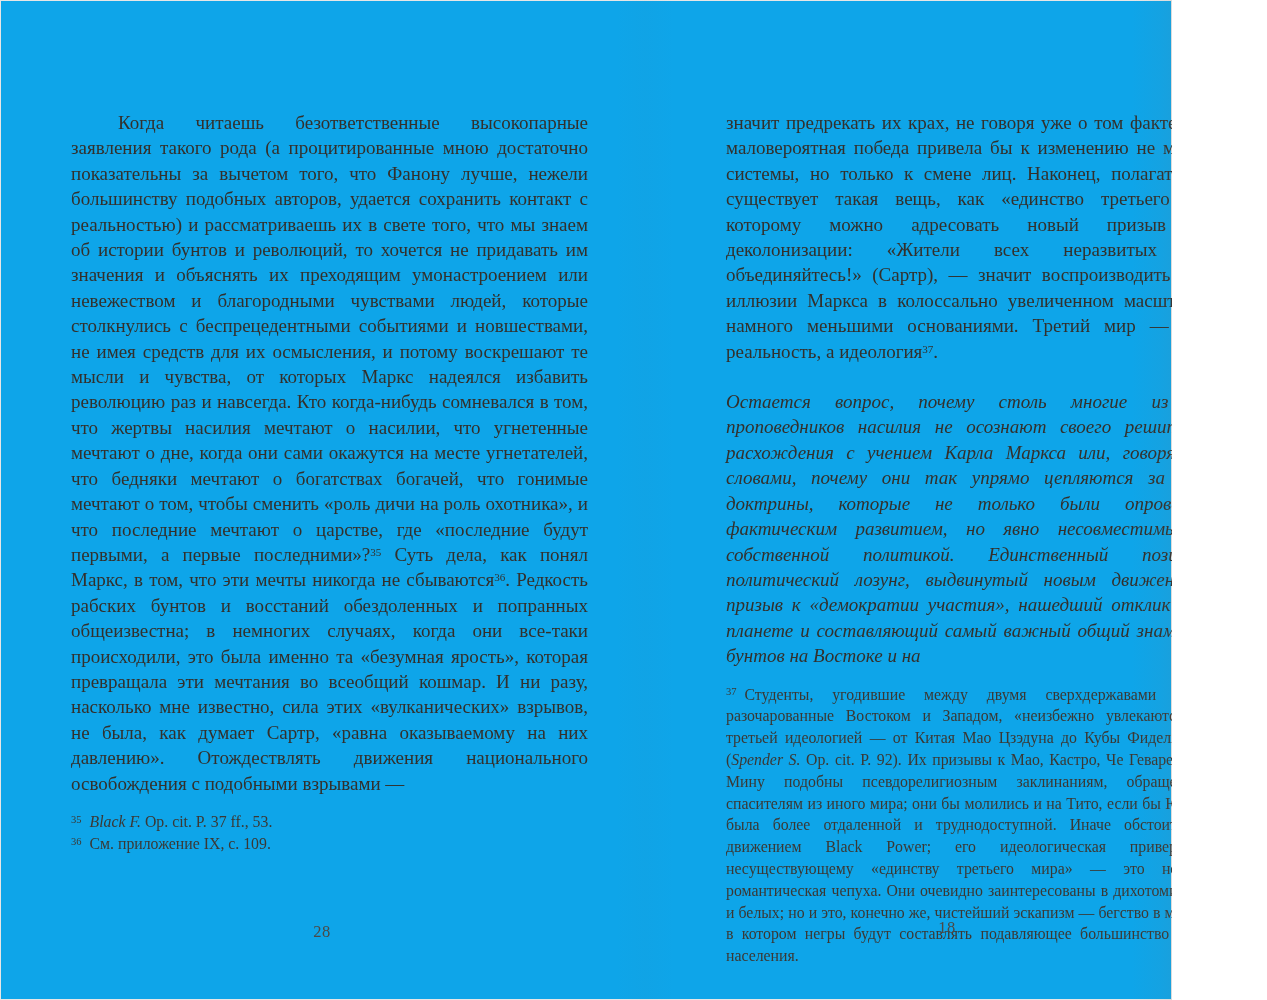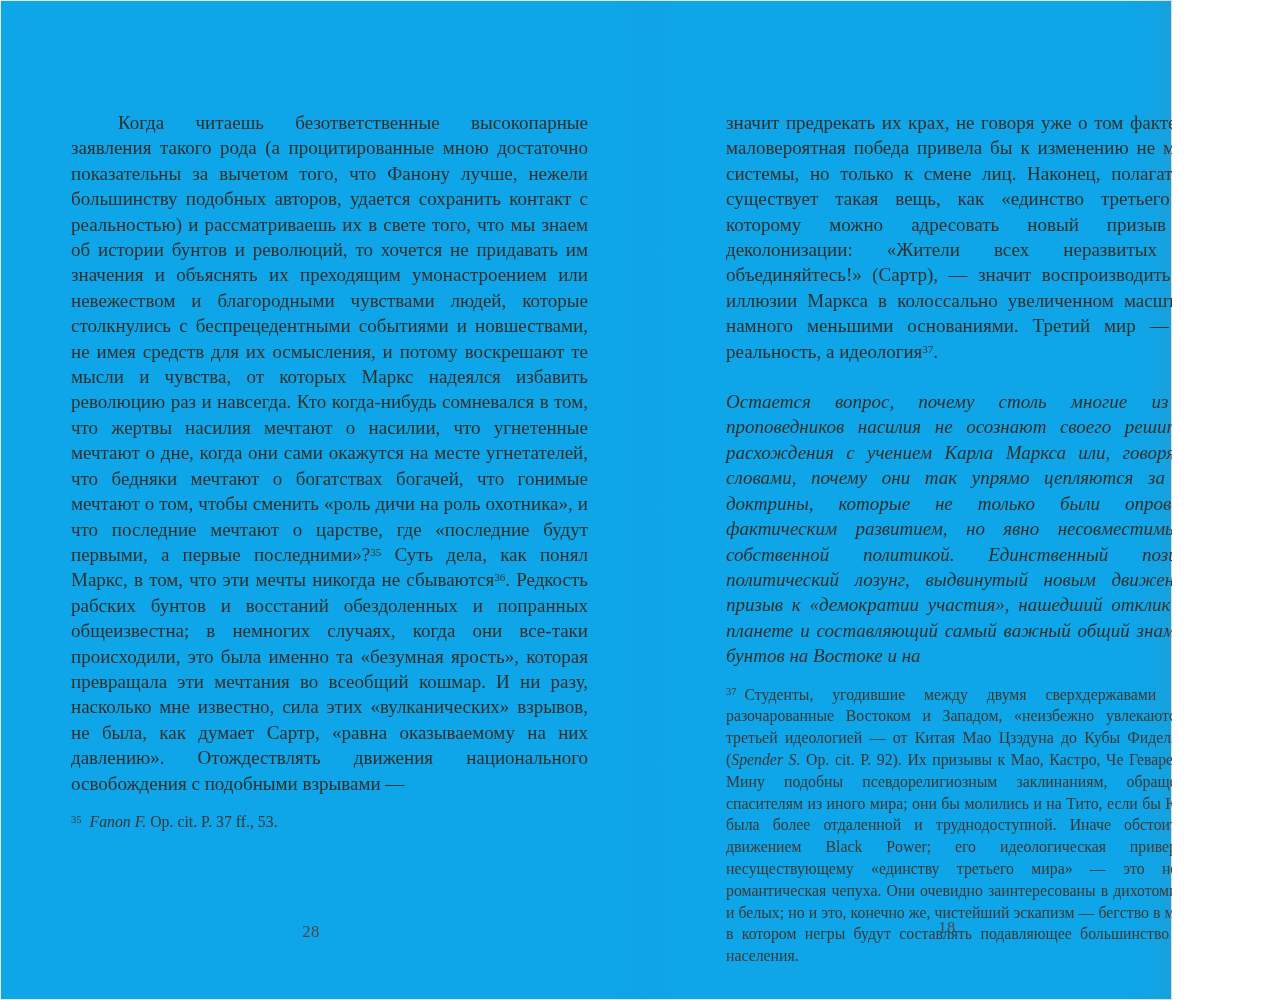--- a/index.html
+++ b/index.html
@@ -78,36 +78,37 @@
   }
   .footnote i, .para i { font-style: italic; }
 
   .page-number {
     position: absolute;
     font-size: 16.5px;
     color: #4c4945;
     text-align: center;
     letter-spacing: 0.5px;
   }
-  .page-number.left  { top: 922px; left: 71px;  width: 480px; }
+  .page-number.left  { top: 922px; left: 82px;  width: 480px; }
   .page-number.right { top: 918px; left: 706px; width: 482px; }
 </style>
 </head>
 <body>
 
 <div class="scan">
 
   <div class="gutter-shade"></div>
 
   <div class="page-body left">
     <div>
         <p class="para indent">Когда читаешь безответственные высокопарные заявления такого рода (а процитированные мною достаточно показательны за вычетом того, что Фанону лучше, нежели большинству подобных авторов, удается сохранить контакт с реальностью) и рассматриваешь их в свете того, что мы знаем об истории бунтов и революций, то хочется не придавать им значения и объяснять их преходящим умонастроением или невежеством и благородными чувствами людей, которые столкнулись с беспрецедентными событиями и новшествами, не имея средств для их осмысления, и потому воскрешают те мысли и чувства, от которых Маркс надеялся избавить революцию раз и навсегда. Кто когда-нибудь сомневался в том, что жертвы насилия мечтают о насилии, что угнетенные мечтают о дне, когда они сами окажутся на месте угнетателей, что бедняки мечтают о богатствах богачей, что гонимые мечтают о том, чтобы сменить «роль дичи на роль охотника», и что последние мечтают о царстве, где «последние будут первыми, а первые последними»?<sup>35</sup> Суть дела, как понял Маркс, в том, что эти мечты никогда не сбываются<sup>36</sup>. Редкость рабских бунтов и восстаний обездоленных и попранных общеизвестна; в немногих случаях, когда они все-таки происходили, это была именно та «безумная ярость», которая превращала эти мечтания во всеобщий кошмар. И ни разу, насколько мне известно, сила этих «вулканических» взрывов, не была, как думает Сартр, «равна оказываемому на них давлению». Отождествлять движения национального освобождения с подобными взрывами —</p>
       </div>
     <div class="footnotes">
-        <div class="footnote"><sup class="fn-marker">35</sup><i>Fanon F.</i> Op. cit. P. 37 ff., 53.</div>
+        <div class="footnote"><sup class="fn-marker">35</sup><i>Black F.</i> Op. cit. P. 37 ff., 53.</div>
+        <div class="footnote"><sup class="fn-marker">36</sup>См. приложение IX, с. 109.</div>
       </div>
   </div>
 
   <div class="page-number left">28</div>
 
   <div class="page-body right">
     <div>
         <p class="para">значит предрекать их крах, не говоря уже о том факте, что их маловероятная победа привела бы к изменению не мира или системы, но только к смене лиц. Наконец, полагать, будто существует такая вещь, как «единство третьего мира», которому можно адресовать новый призыв эпохи деколонизации: «Жители всех неразвитых стран, объединяйтесь!» (Сартр), — значит воспроизводить худшие иллюзии Маркса в колоссально увеличенном масштабе и с намного меньшими основаниями. Третий мир — это не реальность, а идеология<sup>37</sup>.</p>
         <p class="para">Остается вопрос, почему столь многие из новых проповедников насилия не осознают своего решительного расхождения с учением Карла Маркса или, говоря иными словами, почему они так упрямо цепляются за идеи и доктрины, которые не только были опровергнуты фактическим развитием, но явно несовместимы с их собственной политикой. Единственный позитивный политический лозунг, выдвинутый новым движением, — призыв к «демократии участия», нашедший отклик по всей планете и составляющий самый важный общий знаменатель бунтов на Востоке и на</p>
       </div>

